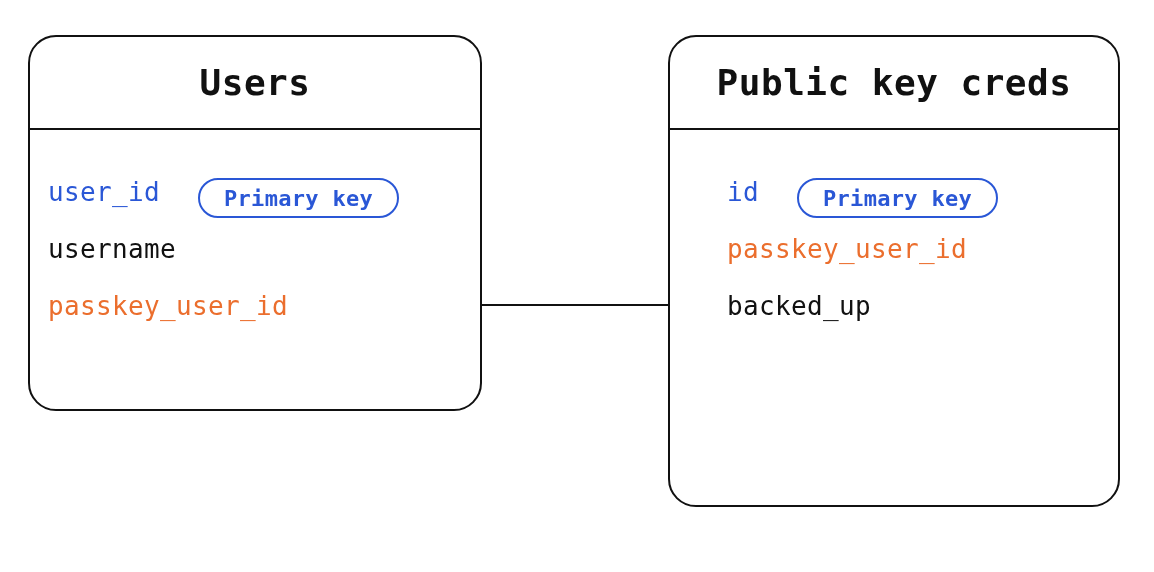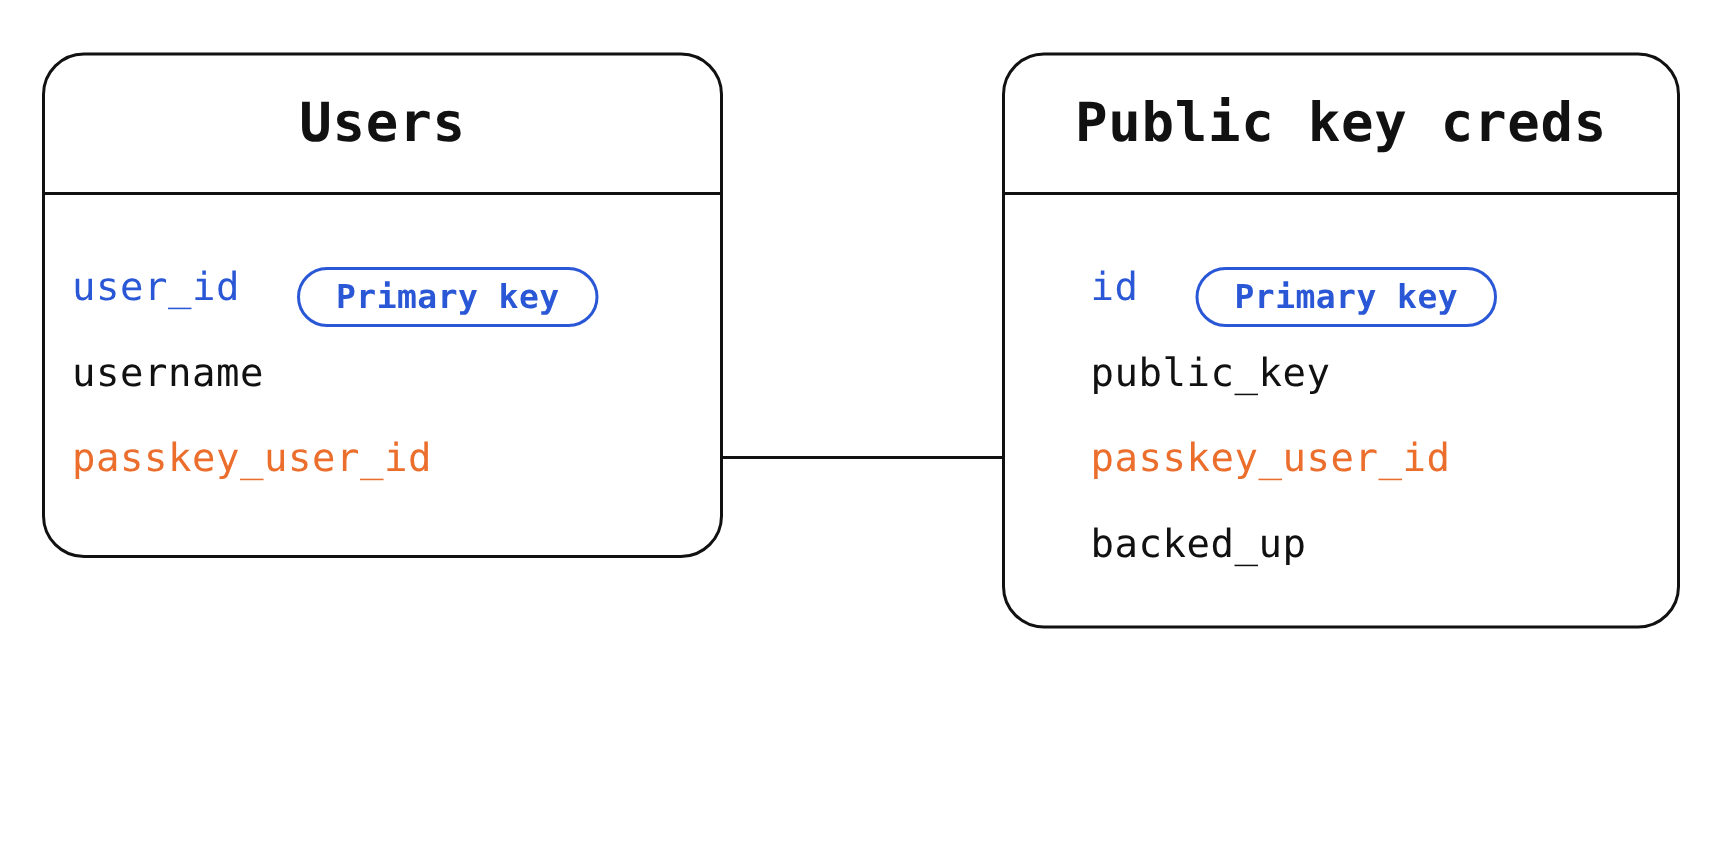--- a/index.html
+++ b/index.html
@@ -18,22 +18,22 @@
   .stage{position:absolute;inset:0}
   .connector{
     position:absolute;left:481px;top:304px;width:188px;height:0;
     border-top:2px solid var(--ink);
   }
   .table{
     position:absolute;background:var(--bg);
     border:2px solid var(--ink);border-radius:28px;
     box-sizing:border-box;
   }
-  .t-users{left:28px;top:35px;width:454px;height:337px}
-  .t-creds{left:668px;top:35px;width:452px;height:384px}
+  .t-users{left:28px;top:35px;width:454px;height:376px}
+  .t-creds{left:668px;top:35px;width:452px;height:472px}
   .t-header{
     height:91px;border-bottom:2px solid var(--ink);
     display:flex;align-items:center;justify-content:center;
   }
   .t-title{
     font-size:36px;font-weight:bold;color:var(--ink);
     letter-spacing:0.5px;white-space:nowrap;
   }
   .t-body{padding-top:33px;padding-left:18px}
   .t-creds .t-body{padding-left:57px}
@@ -77,23 +77,20 @@
   <div class="table t-creds">
     <div class="t-header">
       <div class="t-title">Public key creds</div>
     </div>
     <div class="t-body">
         <div class="row">
           <span class="field primary">id</span>
           <span class="badge">Primary key</span>
         </div>
         <div class="row">
-          <span class="field ">public_key</span>
-        </div>
-        <div class="row">
           <span class="field foreign">passkey_user_id</span>
         </div>
         <div class="row">
           <span class="field ">backed_up</span>
         </div>
       </div>
   </div>
 
 </div>
 

